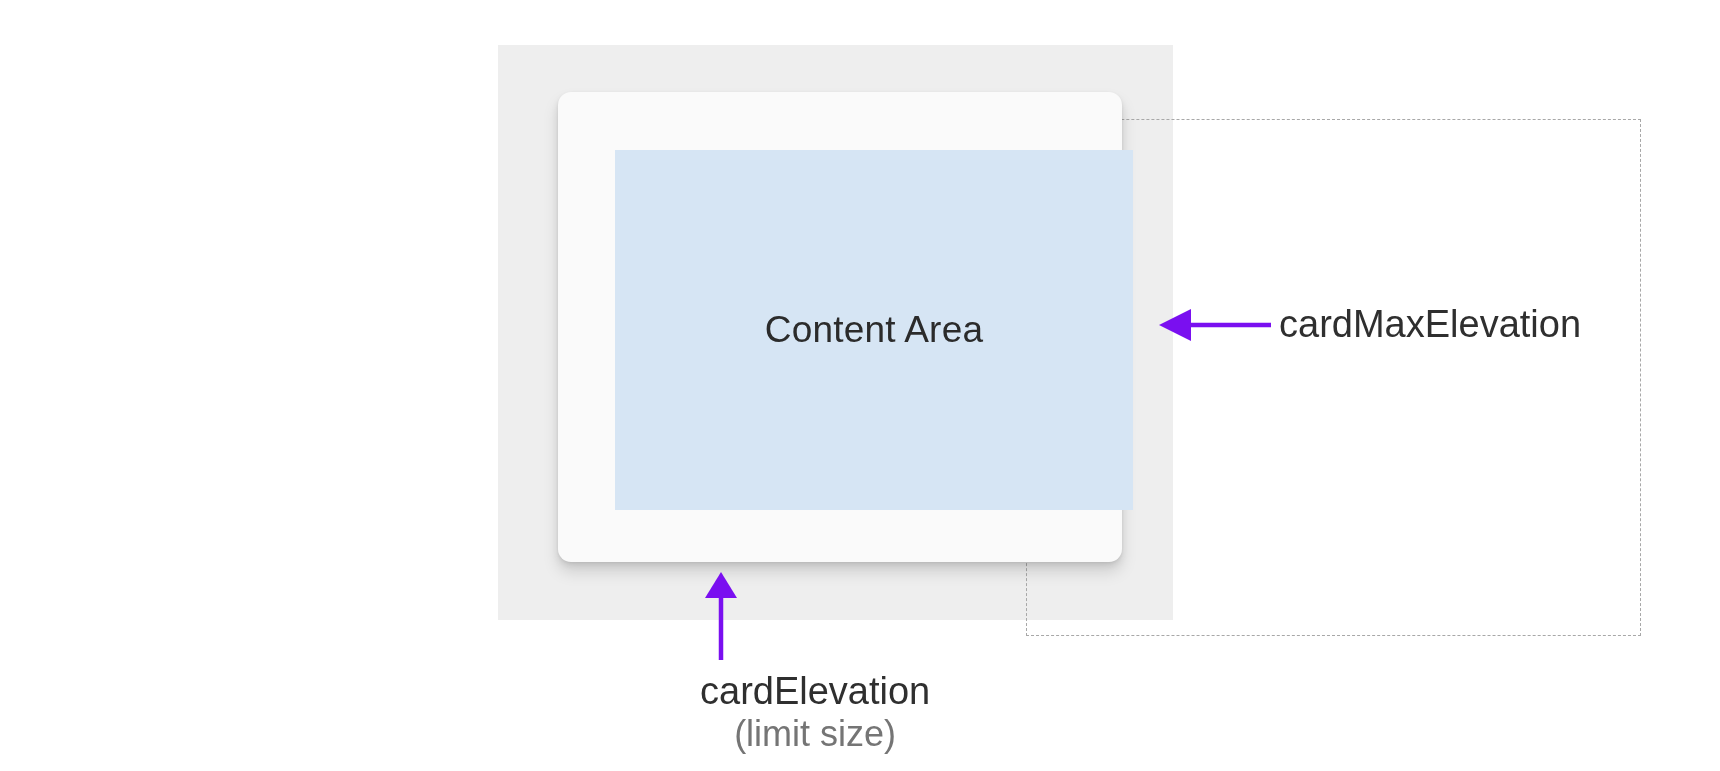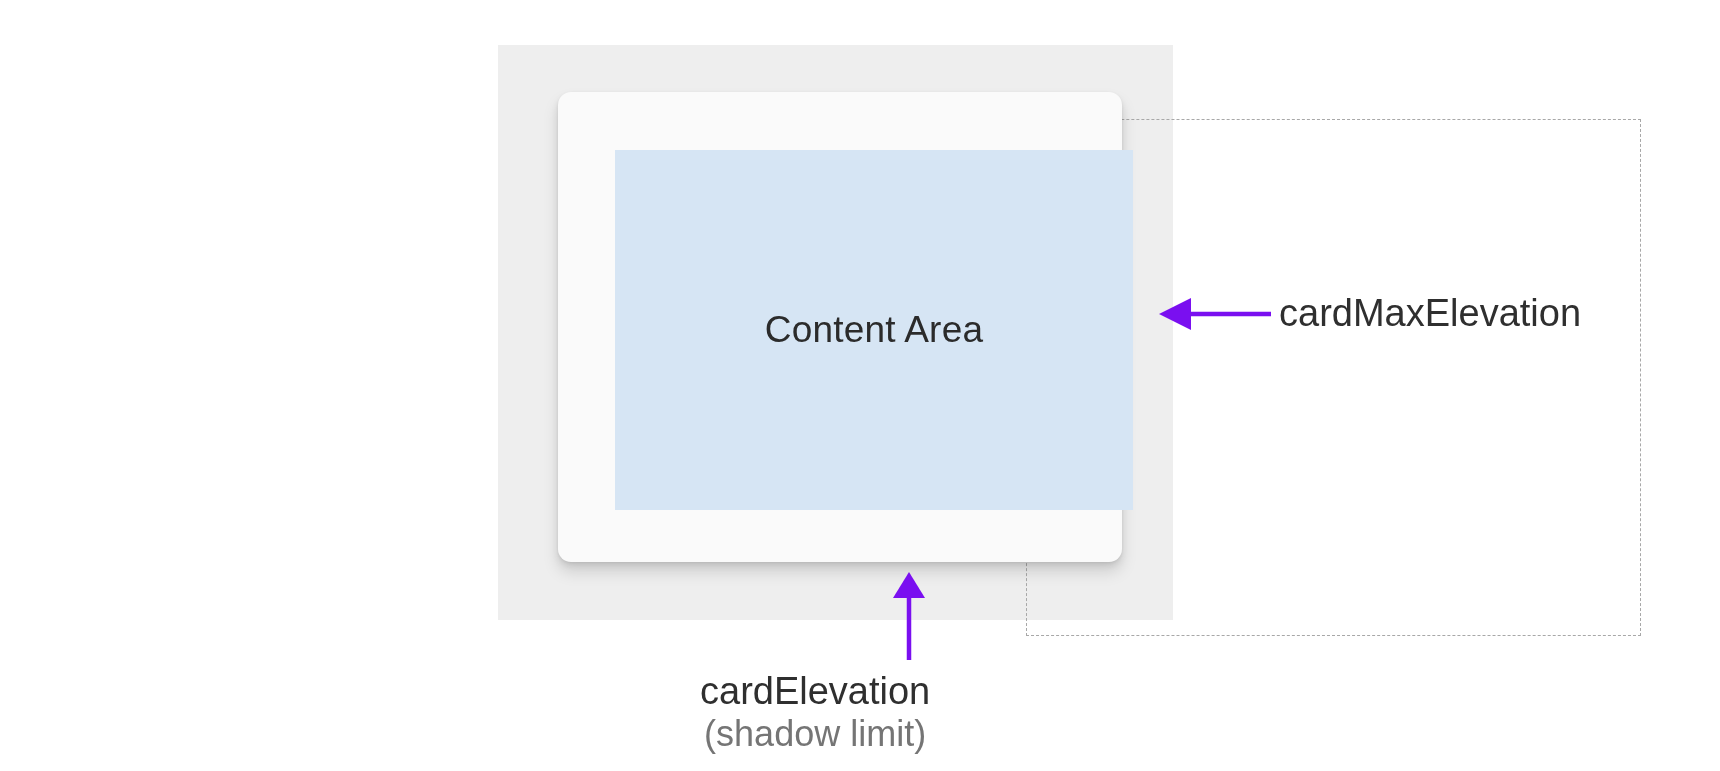--- a/index.html
+++ b/index.html
@@ -69,21 +69,21 @@
     font-size: 37px;
     color: #2b2b2b;
     font-family: "Liberation Sans", sans-serif;
     letter-spacing: 0.2px;
   }
 
   
   .annot-right {
     position: absolute;
     left: 1155px;
-    top: 292px;
+    top: 303px;
     display: flex;
     align-items: center;
   }
   .annot-right-arrow {
     display: block;
     flex: none;
   }
   .annot-right-text {
     margin-left: 6px;
     line-height: 1.14;
@@ -101,21 +101,21 @@
     font-family: "Liberation Sans", sans-serif;
   }
 
   
   .annot-bottom {
     position: absolute;
     left: 700px;
     top: 570px;
     display: flex;
     flex-direction: column;
-    align-items: flex-end;
+    align-items: flex-start;
   }
   .annot-bottom-arrow {
     display: block;
   }
   .annot-bottom-text {
     margin-top: 8px;
     text-align: center;
     line-height: 1.14;
   }
 </style>
@@ -142,15 +142,15 @@
   </div>
 </div>
 
 <div class="annot-bottom">
   <svg class="annot-bottom-arrow" width="42" height="92" viewBox="0 0 42 92">
     <line x1="21" y1="90" x2="21" y2="22" stroke="#7a0ff0" stroke-width="4.5"></line>
     <polygon points="21,2 37,28 5,28" fill="#7a0ff0"></polygon>
   </svg>
   <div class="annot-bottom-text">
     <div class="annot-title">cardElevation</div>
-    <div class="annot-sub">(shadow limit)</div>
+    <div class="annot-sub">(limit size)</div>
   </div>
 </div>
 
 </body></html>

